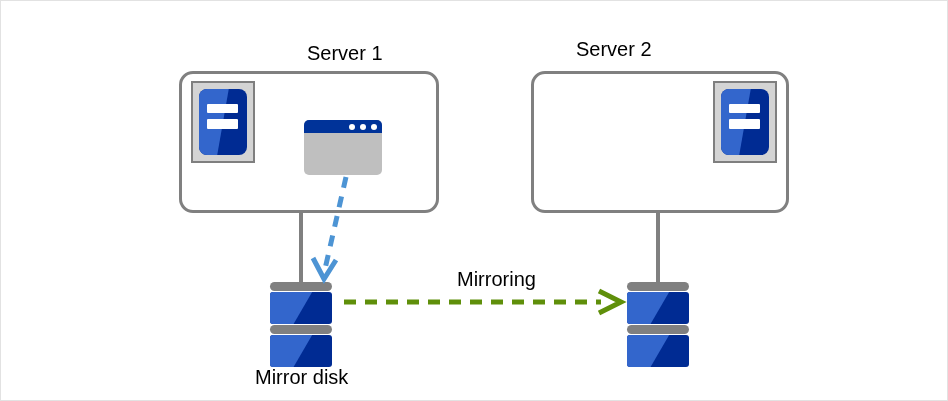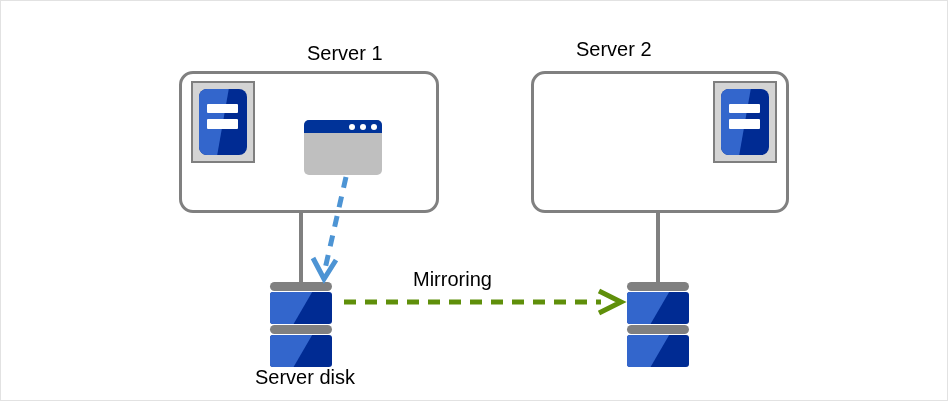--- a/index.html
+++ b/index.html
@@ -192,34 +192,34 @@
     <div class="cap"></div>
     <div class="platter">
       <div class="sheen"></div>
     </div>
     <div class="cap"></div>
     <div class="platter">
       <div class="sheen"></div>
     </div>
   </div>
 
-  <div class="label" style="left:254px; top:364px;">Server disk</div>
+  <div class="label" style="left:254px; top:364px;">Mirror disk</div>
 
   <div class="disk" style="left:626px; top:281px;">
     <div class="cap"></div>
     <div class="platter">
       <div class="sheen"></div>
     </div>
     <div class="cap"></div>
     <div class="platter">
       <div class="sheen"></div>
     </div>
   </div>
 
-  <div class="label" style="left:412px; top:266px;">Mirroring</div>
+  <div class="label" style="left:456px; top:266px;">Mirroring</div>
 
   <svg class="arrow-layer" viewBox="0 0 948 401">
 
     <g>
       <path d="M 345 176 L 324 268" stroke="#4d94d4" stroke-width="5" stroke-dasharray="11 9" fill="none" stroke-linecap="butt"></path>
       <path d="M 312 257 L 323 278 L 335 259" stroke="#4d94d4" stroke-width="5" fill="none" stroke-linejoin="miter" stroke-linecap="butt"></path>
     </g>
 
     <g>
       <path d="M 343 301 L 600 301" stroke="#5f8f0a" stroke-width="5" stroke-dasharray="12 9" fill="none" stroke-linecap="butt"></path>

